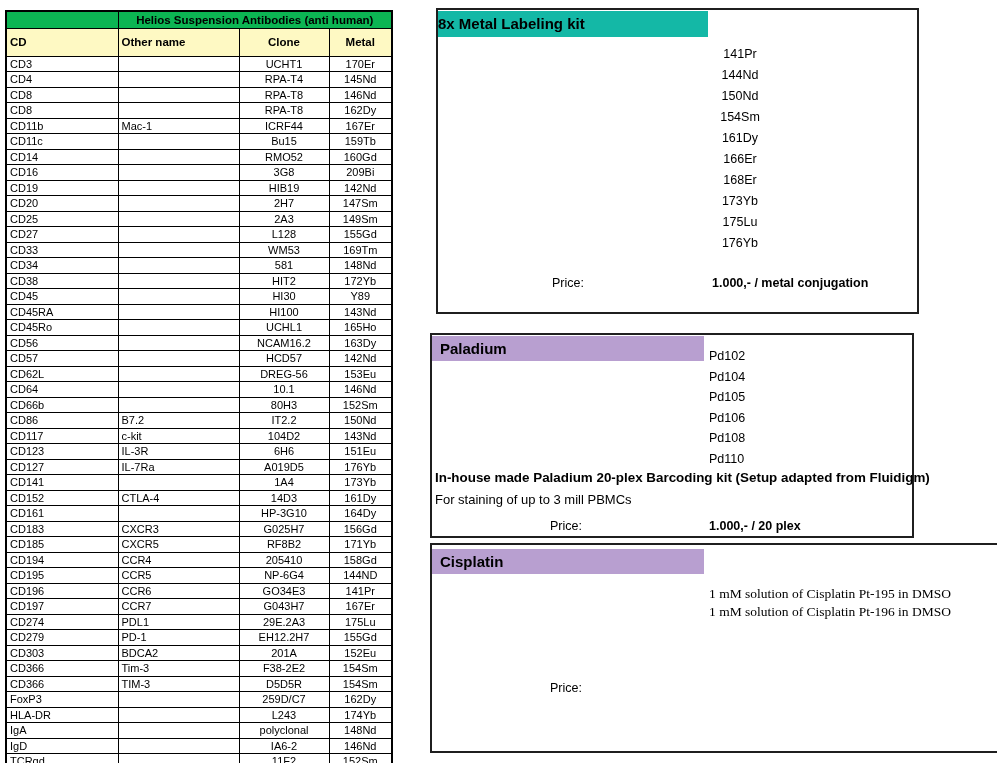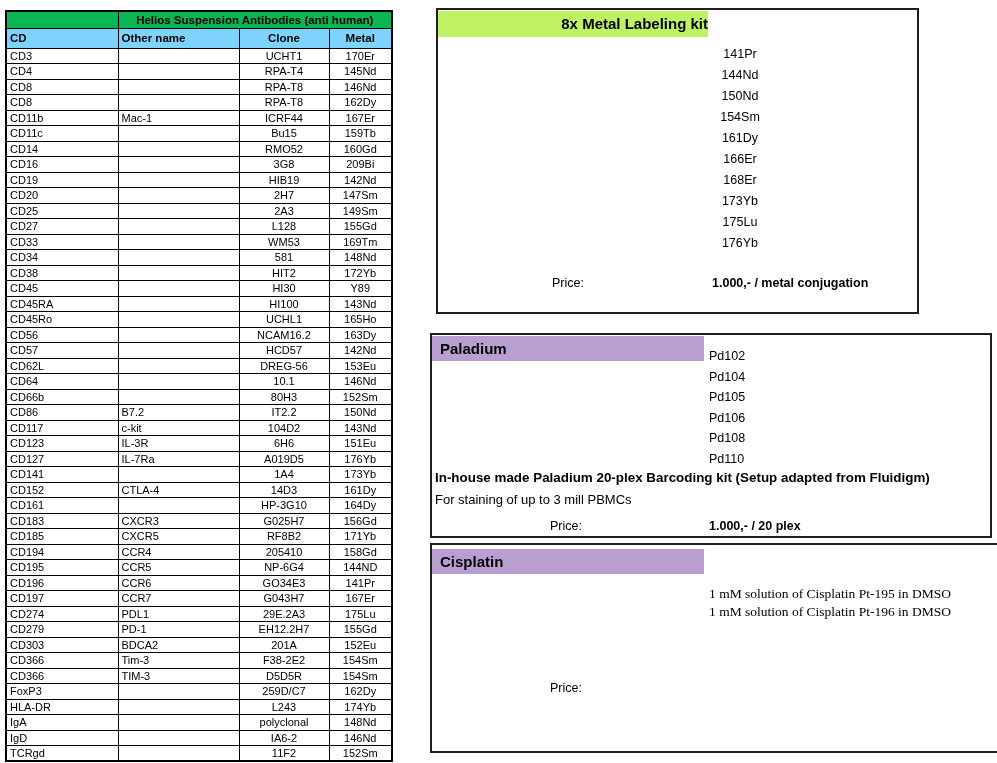--- a/index.html
+++ b/index.html
@@ -14,36 +14,36 @@
     position:absolute; left:5px; top:10px; width:386px;
     border-collapse:collapse; table-layout:fixed;
     font-size:11px; border:2px solid #000;
   }
   .ab-table th, .ab-table td {
     border:1px solid #000; padding:0 3px; height:15.5px; line-height:14px;
     overflow:hidden; white-space:nowrap; box-sizing:border-box;
   }
   .ab-table .title-row th { background:#0cb553; height:17px; font-size:11.5px; }
   .ab-table .title-cell { text-align:center; font-weight:bold;margin-top:21px; }
-  .ab-table .head-row th { background:#7dd3fc; font-weight:bold; font-size:11.5px; height:20px; }
+  .ab-table .head-row th { background:#fef9c3; font-weight:bold; font-size:11.5px; height:28px; }
   .ab-table .head-row th.h0, .ab-table .head-row th.h1 { text-align:left; }
   .ab-table .head-row th.h2, .ab-table .head-row th.h3 { text-align:center; }
   .ab-table td.c0, .ab-table td.c1 { text-align:left; }
   .ab-table td.c2, .ab-table td.c3 { text-align:center; }
 
   
   .box { position:absolute; border:2px solid #1f1f1f; background:#fff; box-sizing:border-box; }
   .box1 { left:436px; top:8px;   width:483px; height:306px; }
-  .box2 { left:430px; top:333px; width:562px; height:205px; }
+  .box2 { left:430px; top:333px; width:484px; height:205px; }
   .box3 { left:430px; top:543px; width:628px; height:210px; }
 
   .bar { position:absolute; font-weight:bold; color:#000; box-sizing:border-box; }
   .bar-blue {
-    background:#bef264; left:0; top:1px; width:270px; height:26px;
-    text-align:right; line-height:26px; font-size:15px;
+    background:#14b8a6; left:0; top:1px; width:270px; height:26px;
+    text-align:left; line-height:26px; font-size:15px;
   }
   .bar-purple {
     background:#b89fd0; left:0; width:272px; height:25px;
     line-height:25px; padding-left:8px; font-size:15px;
   }
   .box2 .bar-purple { top:1px; }
   .box3 .bar-purple { top:4px; }
 
   .metal-list {
     position:absolute; top:34px; left:262px; width:80px;

